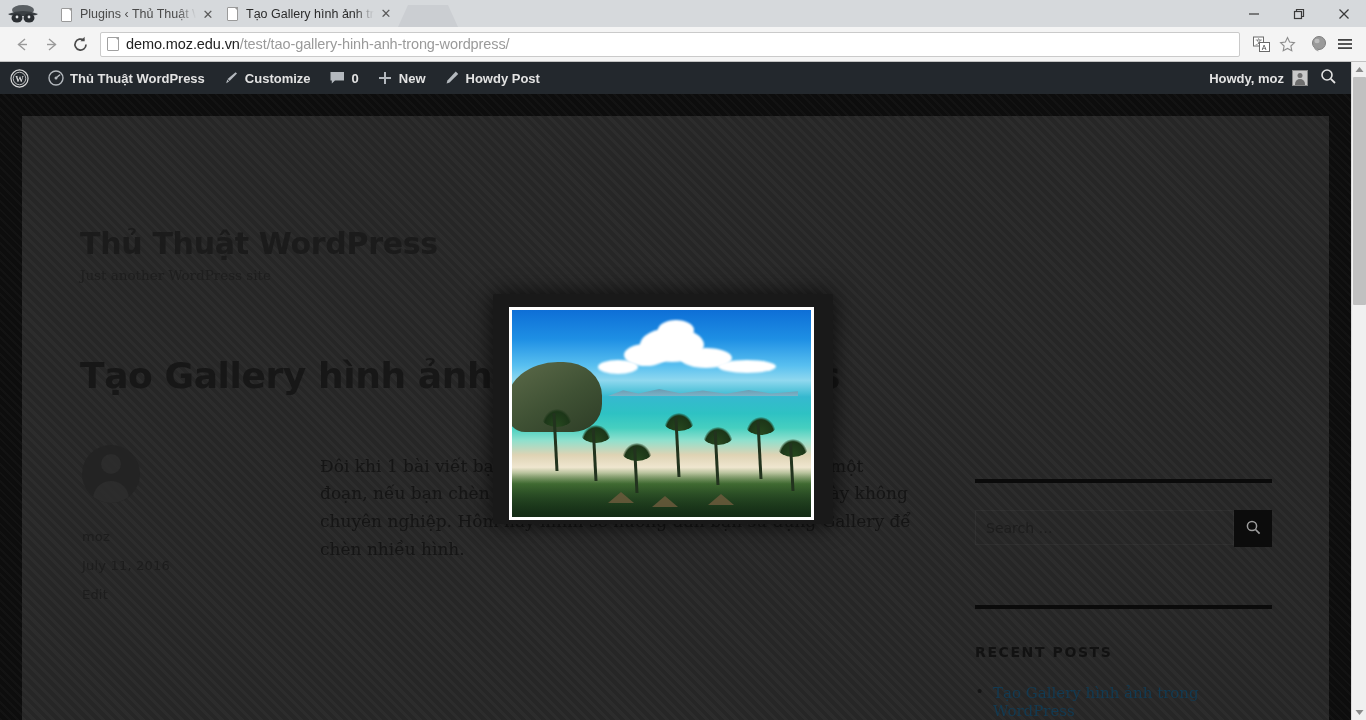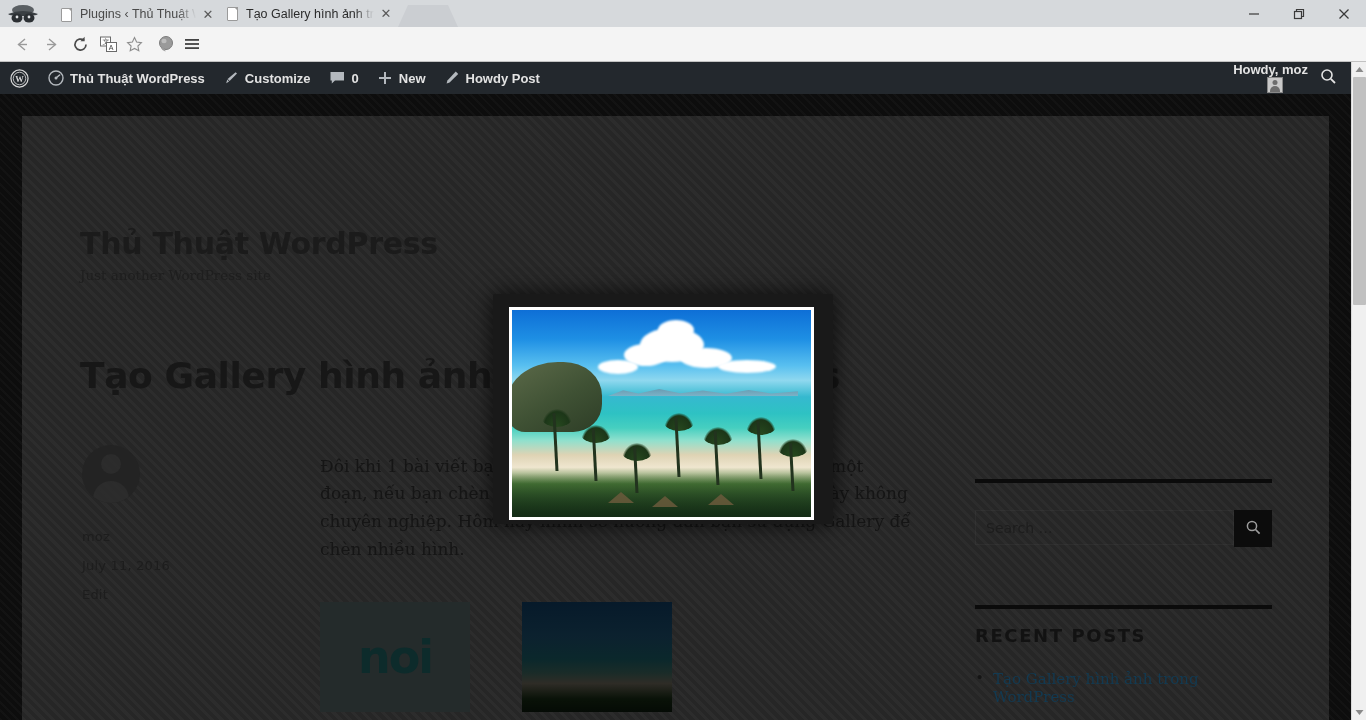--- a/index.html
+++ b/index.html
@@ -208,22 +208,22 @@
     border:1px solid rgba(255,255,255,0.035);
     color:#1d1d1d; font-size:14px; padding:0 10px;
     font-family:"DejaVu Sans", sans-serif; outline:none;
   }
   #searchfield::placeholder { color:#1d1d1d; opacity:1; }
   #searchbtn {
     width:38px; height:37px; background:#0c0c0c; border:0;
     display:flex; align-items:center; justify-content:center; cursor:pointer;
   }
   .widget-title {
-    font-size:18px; font-weight:bold; color:#121212; letter-spacing:1.6px;
-    font-family:"DejaVu Sans", sans-serif; margin-top:16px;
+    font-size:14px; font-weight:bold; color:#121212; letter-spacing:1.6px;
+    font-family:"DejaVu Sans", sans-serif; margin-top:35px;
   }
   #recentlist { list-style:none; margin-top:24px; }
   #recentlist li { position:relative; padding-left:18px; }
   #recentlist li:before {
     content:"•"; position:absolute; left:2px; top:-2px; color:#151515; font-size:15px;
   }
   #recentlist a {
     font-size:15px; color:#123a52; text-decoration:none;
     font-family:"DejaVu Serif", serif;
   }
@@ -358,20 +358,24 @@
         <line x1="4" y1="8.5" x2="12.5" y2="8.5" stroke="#9a9a9a" stroke-width="1.4"></line>
       </svg>
     </div>
     <div class="navbtn active">
       <svg width="17" height="17" viewBox="0 0 17 17">
         <path d="M14 8.5 A5.5 5.5 0 1 1 12 4.3" fill="none" stroke="#4a4a4a" stroke-width="1.7"></path>
         <path d="M12.6 0.8 L12.6 5.2 L8.4 5.2 Z" fill="#4a4a4a"></path>
       </svg>
     </div>
 
+    <div id="omnibox">
+      <span class="pagefav"></span>
+      <span id="urltext"><span class="host">demo.moz.edu.vn</span><span>/test/tao-gallery-hinh-anh-trong-wordpress/</span></span>
+    </div>
 
     <div class="tbicon">
       <svg width="17" height="17" viewBox="0 0 17 17">
         <rect x="0.5" y="1" width="10" height="9" fill="#fff" stroke="#6a6a6a" stroke-width="1"></rect>
         <text x="2.5" y="8" font-size="7" font-family="Liberation Sans, sans-serif" fill="#3a3a3a">文</text>
         <rect x="6.5" y="6.5" width="10" height="9" fill="#fff" stroke="#6a6a6a" stroke-width="1"></rect>
         <text x="8.8" y="13.8" font-size="7" font-family="Liberation Sans, sans-serif" fill="#3a3a3a">A</text>
       </svg>
     </div>
     <div class="tbicon">
@@ -450,21 +454,21 @@
       <div class="ab-item">
         <span class="ab-ico">
           <svg width="16" height="16" viewBox="0 0 16 16">
             <path d="M11.8 1.6 L14.2 4 L5.6 12.6 L2.6 13.6 L3.4 10.4 Z" fill="#b4b9be"></path>
           </svg>
         </span>
         <span>Howdy Post</span>
       </div>
 
       <div class="ab-right">
-        <div class="ab-item" style="padding-right:4px;flex-direction:column;">
+        <div class="ab-item" style="padding-right:4px;">
           <span>Howdy, moz</span>
           <span class="ab-avatar"></span>
         </div>
         <div class="ab-item" style="padding:0 14px 0 8px;">
           <span>
             <svg width="17" height="17" viewBox="0 0 17 17">
               <circle cx="7" cy="7" r="5" fill="none" stroke="#e3e3e3" stroke-width="1.6"></circle>
               <line x1="10.8" y1="10.8" x2="15" y2="15" stroke="#e3e3e3" stroke-width="1.8"></line>
             </svg>
           </span>
@@ -489,26 +493,20 @@
               <div id="entrymeta">
                 <div id="metaavatar"></div>
                 <div class="metaline" id="metaauthor">moz</div>
                 <div class="metaline">July 11, 2016</div>
                 <div class="metaline">Edit</div>
               </div>
 
               <div id="entrycontent">
                 <p>Đôi khi 1 bài viết bạn cần nhiều hình ảnh để minh họa cho một đoạn, nếu bạn chèn từng hình ảnh sẽ làm cho trang trình bày không chuyên nghiệp. Hôm nay mình sẽ hướng dẫn bạn sử dụng Gallery để chèn nhiều hình.</p>
 
-                <div id="gallery">
-                  <div class="gal-thumb" id="gal1">
-                    <span class="logotext">noi</span>
-                  </div>
-                  <div class="gal-thumb" id="gal2"></div>
-                </div>
               </div>
             </div>
           </div>
 
           <div id="sidebar">
 
             <div class="widget">
               <div class="widget-rule"></div>
               <div id="searchwrap">
                 <input id="searchfield" type="text" placeholder="Search …" style="">

